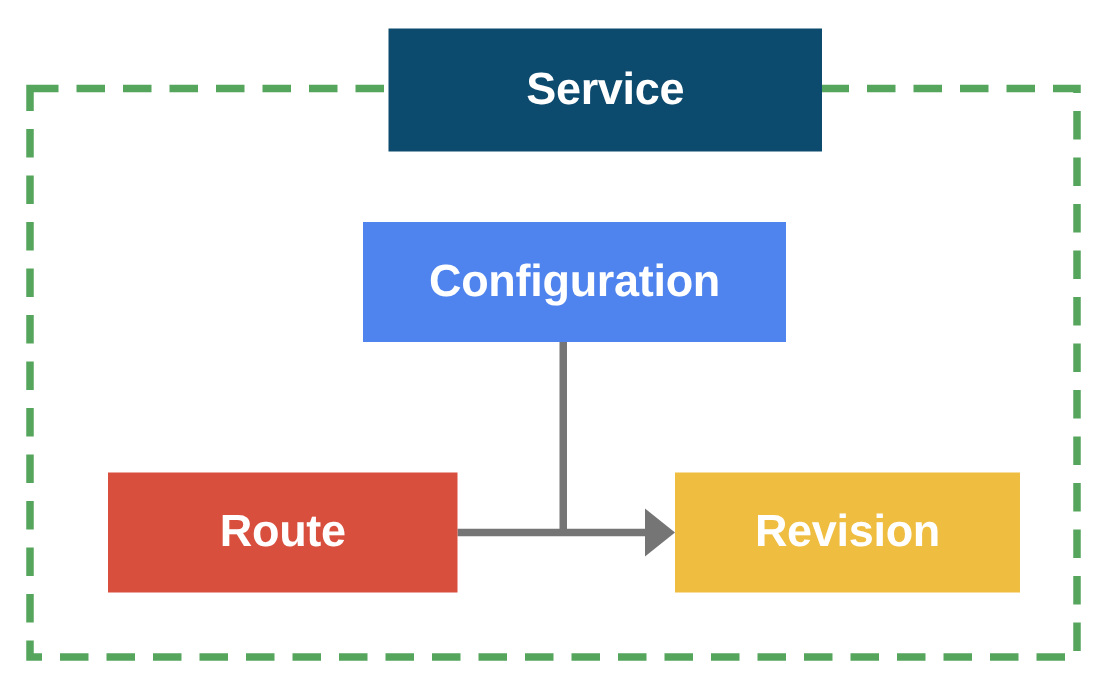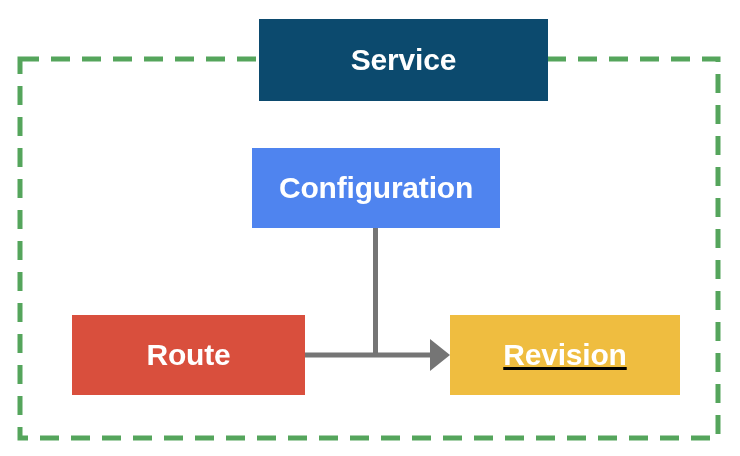--- a/index.html
+++ b/index.html
@@ -37,21 +37,21 @@
     font-weight: bold;
     font-size: 30px;
     letter-spacing: -0.2px;
     line-height: 1;
     white-space: nowrap;
     user-select: none;
   }
   #node-service   { left: 243px; top: 19px;  width: 265px; height: 82px; }
   #node-config    { left: 242px; top: 148px; width: 266px; height: 80px; }
   #node-route     { left: 72px;  top: 315px; width: 233px; height: 80px; }
-  #node-revision  { left: 450px; top: 315px; width: 230px; height: 80px; text-decoration: underline; }
+  #node-revision  { left: 450px; top: 315px; width: 230px; height: 80px; }
 </style>
 </head>
 <body>
 
 <div id="diagram-root" style="background: rgb(255, 255, 255);">
 
   <svg id="diagram-svg" viewBox="0 0 740 456" xmlns="http://www.w3.org/2000/svg">
 
     <rect x="20" y="59" width="698" height="379" fill="none" stroke="#55a55c" stroke-width="5" stroke-dasharray="19 12" stroke-linecap="butt"></rect>
 
@@ -59,21 +59,21 @@
 
     <line x1="305" y1="355" x2="434" y2="355" stroke="#757575" stroke-width="5" stroke-linecap="butt"></line>
 
     <polygon points="430,339 450,355 430,371" fill="#757575"></polygon>
   </svg>
 
   <div class="node-box" id="node-service" style="background: #0c4a6e; left: 243px; top: 19px; width: 289px; height: 82px; margin-left: 16px;">
     <span class="node-label" style="color: rgb(255, 255, 255);">Service</span>
   </div>
 
-  <div class="node-box" id="node-config" style="background: rgb(79, 132, 239); left: 252px; top: 148px; width: 248px; height: 80px;">
+  <div class="node-box" id="node-config" style="background: rgb(79, 132, 239); left: 242px; top: 148px; width: 282px; height: 80px;">
     <span class="node-label" style="color: rgb(255, 255, 255);">Configuration</span>
   </div>
 
   <div class="node-box" id="node-route" style="background: rgb(217, 79, 61); left: 72px; top: 315px; width: 233px; height: 80px; justify-content: center;">
     <span class="node-label" style="color: rgb(255, 255, 255);">Route</span>
   </div>
 
   <div class="node-box" id="node-revision" style="background: rgb(239, 189, 64); left: 450px; top: 315px; width: 230px; height: 80px;">
     <span class="node-label" style="color: rgb(255, 255, 255);">Revision</span>
   </div>

